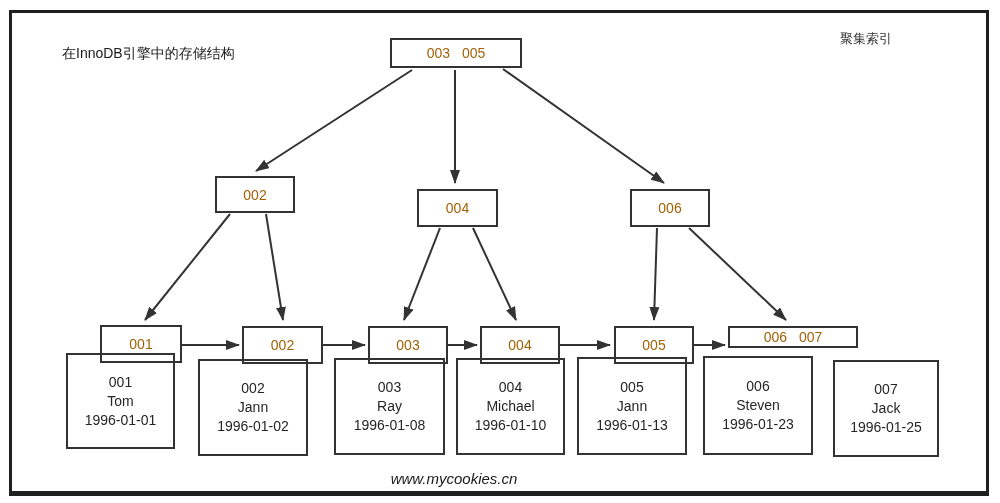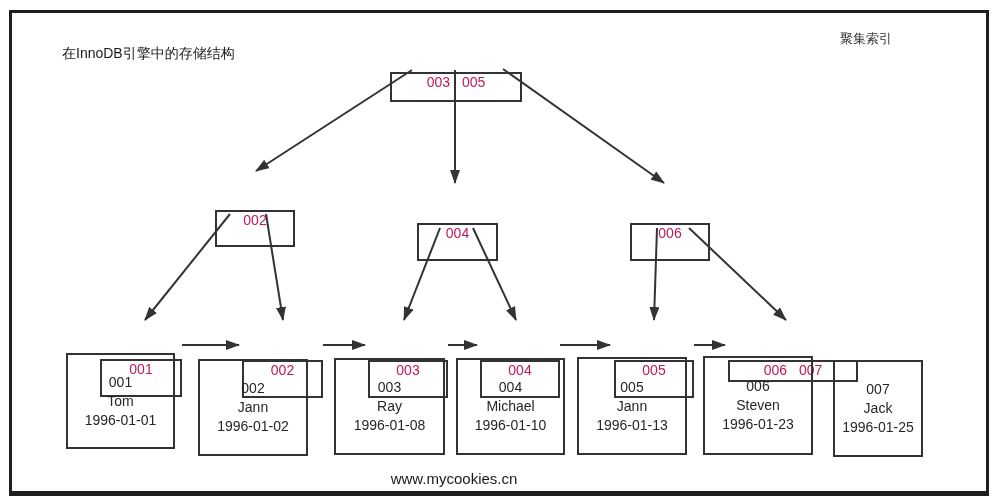--- a/index.html
+++ b/index.html
@@ -36,24 +36,24 @@
     font-size: 13px;
     color: #333333;
     white-space: nowrap;
   }
   .node {
     position: absolute;
     box-sizing: border-box;
     border: 2px solid #333333;
     background: transparent;
     display: flex;
+    align-items: center;
     justify-content: center;
     font-size: 14px;
-    color: #be185d;
-    margin-top: 34px;
+    color: #a16207;
   }
   .node .lbl { white-space: pre; word-spacing: 8px; }
   .record {
     position: absolute;
     box-sizing: border-box;
     border: 2px solid #333333;
     background: transparent;
     display: flex;
     flex-direction: column;
     align-items: center;
@@ -69,20 +69,21 @@
     width: 1000px; height: 503px;
     pointer-events: none;
   }
   .footer-label {
     position: absolute;
     left: 0; top: 470px;
     width: 908px;
     text-align: center;
     font-size: 15px;
     color: #1a1a1a;
+    font-style: italic;
   }
 </style>
 </head>
 <body>
 
 <div class="canvas">
 
   <div class="frame"></div>
 
   <div class="title-label">在InnoDB引擎中的存储结构</div>
@@ -171,21 +172,21 @@
   <div class="record" style="left:577px; top:357px; width:110px; height:98px;">
     <div>005</div>
     <div>Jann</div>
     <div>1996-01-13</div>
   </div>
   <div class="record" style="left:703px; top:356px; width:110px; height:99px;">
     <div>006</div>
     <div>Steven</div>
     <div>1996-01-23</div>
   </div>
-  <div class="record" style="left:833px; top:360px; width:90px; height:97px;">
+  <div class="record" style="left:833px; top:360px; width:106px; height:97px;">
     <div>007</div>
     <div>Jack</div>
     <div>1996-01-25</div>
   </div>
 
   <div class="footer-label">www.mycookies.cn</div>
 
 </div>
 
 </body></html>

